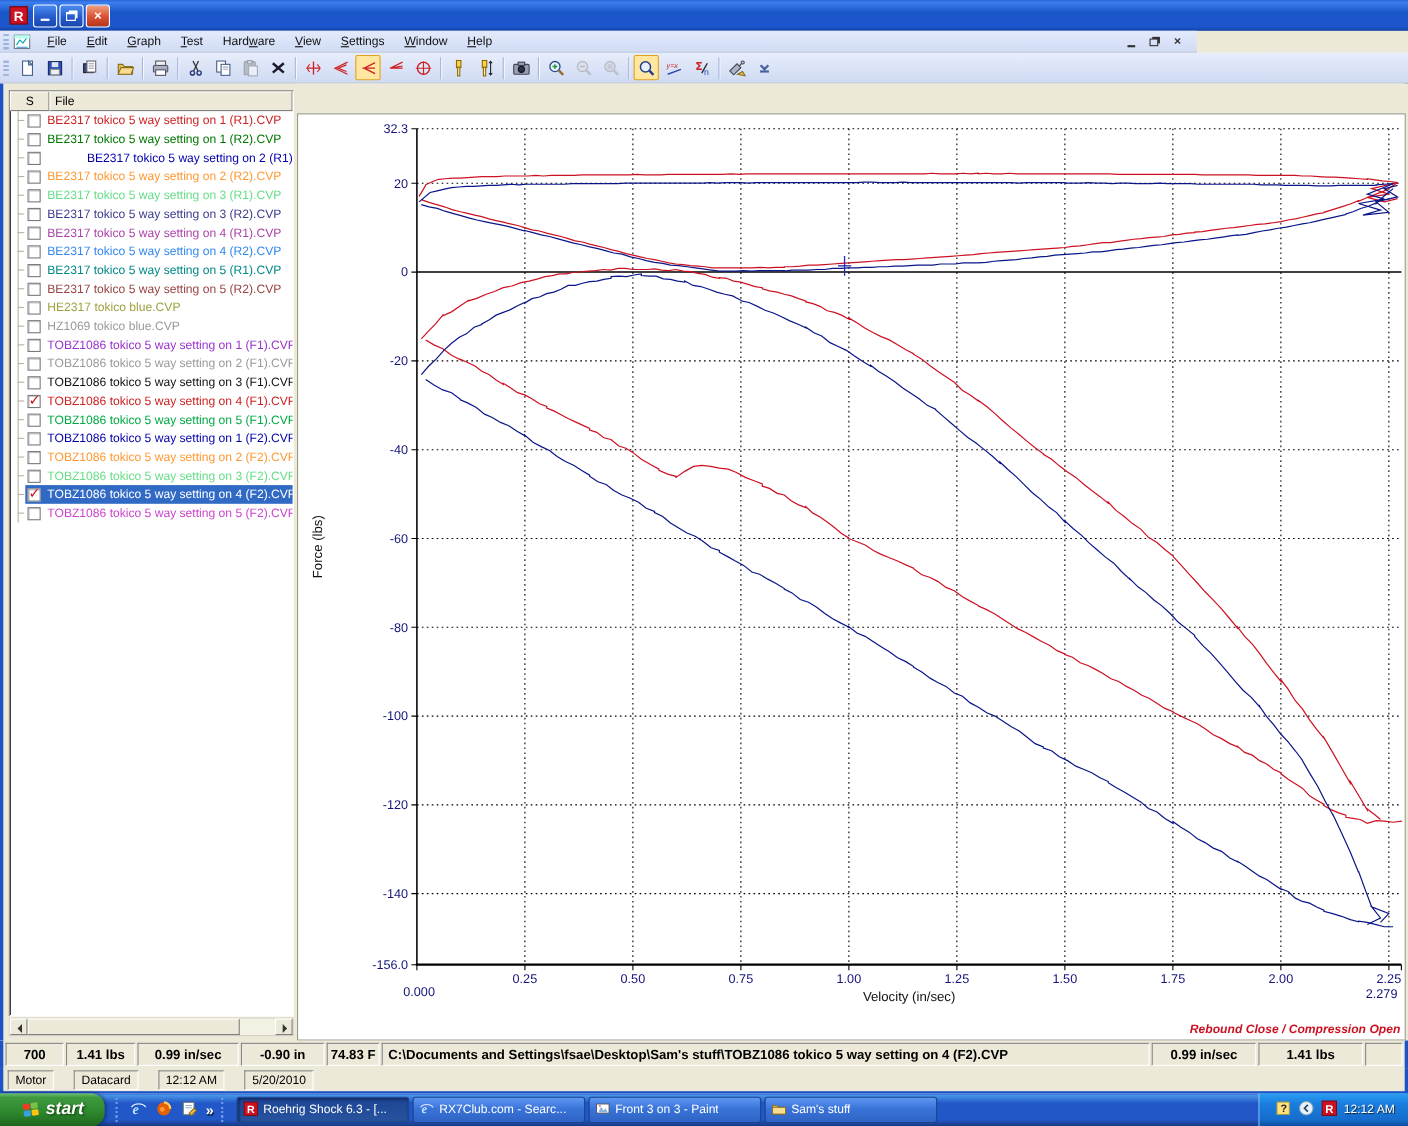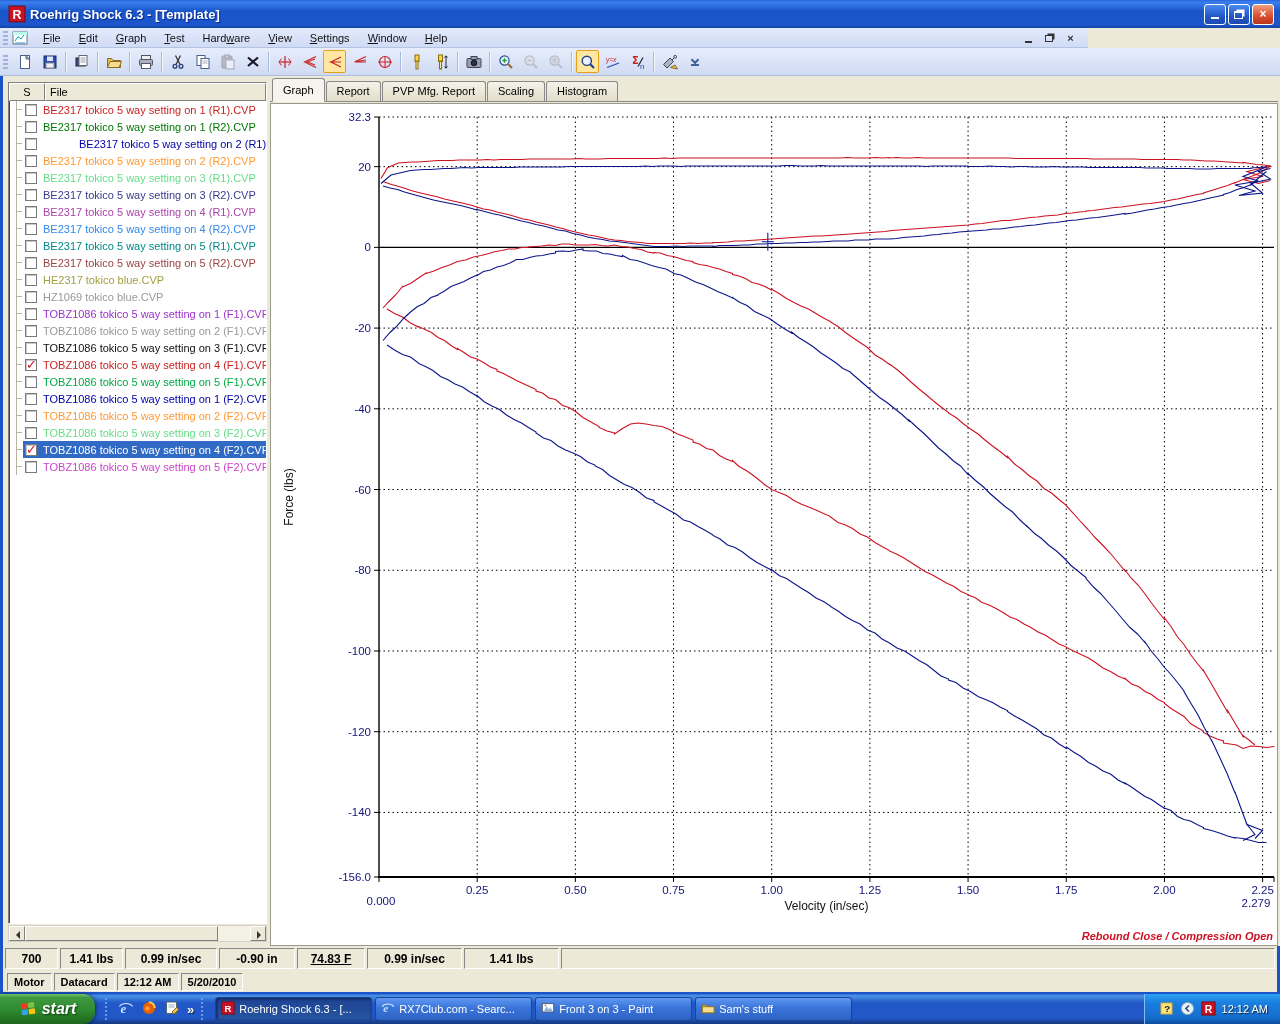--- a/index.html
+++ b/index.html
@@ -126,21 +126,20 @@
 </head>
 <body>
 
 <div id="root">
 
   <div class="titlebar">
     <span class="app-icon" id="app-icon-slot"><svg width="18" height="18" viewBox="0 0 16 16" xmlns="http://www.w3.org/2000/svg">
           <rect x="1" y="1" width="14" height="14" fill="#cc1122" stroke="#7a0a14"></rect>
           <text x="4" y="12.5" font-size="11" font-weight="bold" fill="#fff" font-family="Liberation Sans, sans-serif">R</text>
         </svg></span>
-    <span class="title-text">Roehrig Shock 6.3 - [Template]</span>
     <span class="win-btns">
       <span class="win-btn">
           <span class="glyph-min"></span>
         </span>
       <span class="win-btn">
           <span class="glyph-restore"></span>
         </span>
       <span class="win-btn close">×</span>
     </span>
   </div>
@@ -520,27 +519,20 @@
           </span>
         <span class="sb-thumb"></span>
         <span class="sb-btn right">
             <i></i>
           </span>
       </div>
       <div class="bottom-tab">Graph 1</div>
     </div>
 
     <div class="rightpane">
-      <div class="tabstrip" id="tabstrip">
-          <span class="tab active">Graph</span>
-          <span class="tab">Report</span>
-          <span class="tab">PVP Mfg. Report</span>
-          <span class="tab">Scaling</span>
-          <span class="tab">Histogram</span>
-        </div>
       <div class="graph-area">
         <svg id="plot-svg" width="1006" height="841" viewBox="0 0 1006 841" xmlns="http://www.w3.org/2000/svg">
             <line x1="206.1790258885476" x2="206.1790258885476" y1="13" y2="773" stroke="#000" stroke-width="1" stroke-dasharray="1.5,3"></line>
             <line x1="304.3580517770952" x2="304.3580517770952" y1="13" y2="773" stroke="#000" stroke-width="1" stroke-dasharray="1.5,3"></line>
             <line x1="402.53707766564287" x2="402.53707766564287" y1="13" y2="773" stroke="#000" stroke-width="1" stroke-dasharray="1.5,3"></line>
             <line x1="500.71610355419045" x2="500.71610355419045" y1="13" y2="773" stroke="#000" stroke-width="1" stroke-dasharray="1.5,3"></line>
             <line x1="598.895129442738" x2="598.895129442738" y1="13" y2="773" stroke="#000" stroke-width="1" stroke-dasharray="1.5,3"></line>
             <line x1="697.0741553312857" x2="697.0741553312857" y1="13" y2="773" stroke="#000" stroke-width="1" stroke-dasharray="1.5,3"></line>
             <line x1="795.2531812198333" x2="795.2531812198333" y1="13" y2="773" stroke="#000" stroke-width="1" stroke-dasharray="1.5,3"></line>
             <line x1="893.4322071083809" x2="893.4322071083809" y1="13" y2="773" stroke="#000" stroke-width="1" stroke-dasharray="1.5,3"></line>
@@ -627,28 +619,29 @@
         <div class="graph-note">Rebound Close / Compression Open</div>
       </div>
     </div>
   </div>
 
   <div class="statusvals" id="statusvals">
       <span class="sv-cell" style="width: 53px;">700</span>
       <span class="sv-cell" style="width: 63px;">1.41 lbs</span>
       <span class="sv-cell" style="width: 92px;">0.99 in/sec</span>
       <span class="sv-cell" style="width: 76px;">-0.90 in</span>
-      <span class="sv-cell" style="width: 68px; text-decoration: underline;">74.83 F</span>
+      <span class="sv-cell" style="width: 48px;">74.83 F</span>
+      <span class="sv-cell sv-path" style="width: 698px;">C:\Documents and Settings\fsae\Desktop\Sam's stuff\TOBZ1086 tokico 5 way setting on 4 (F2).CVP</span>
       <span class="sv-cell" style="width: 95px;">0.99 in/sec</span>
       <span class="sv-cell" style="width: 95px;">1.41 lbs</span>
       <span class="sv-cell" style="flex: 1 1 0%;"></span>
     </div>
 
   <div class="appstatus">
-    <span id="app-status-panels" style="display:flex;gap:2px;font-weight:bold;">
+    <span id="app-status-panels" style="display:flex;gap:18px;">
         <span class="as-panel">Motor</span>
         <span class="as-panel">Datacard</span>
         <span class="as-panel">12:12 AM</span>
         <span class="as-panel">5/20/2010</span>
       </span>
   </div>
 
   <div class="taskbar">
     <div class="startbtn">
       <span class="ico18" id="start-flag-slot"><svg width="18" height="18" viewBox="0 0 16 16" xmlns="http://www.w3.org/2000/svg">

